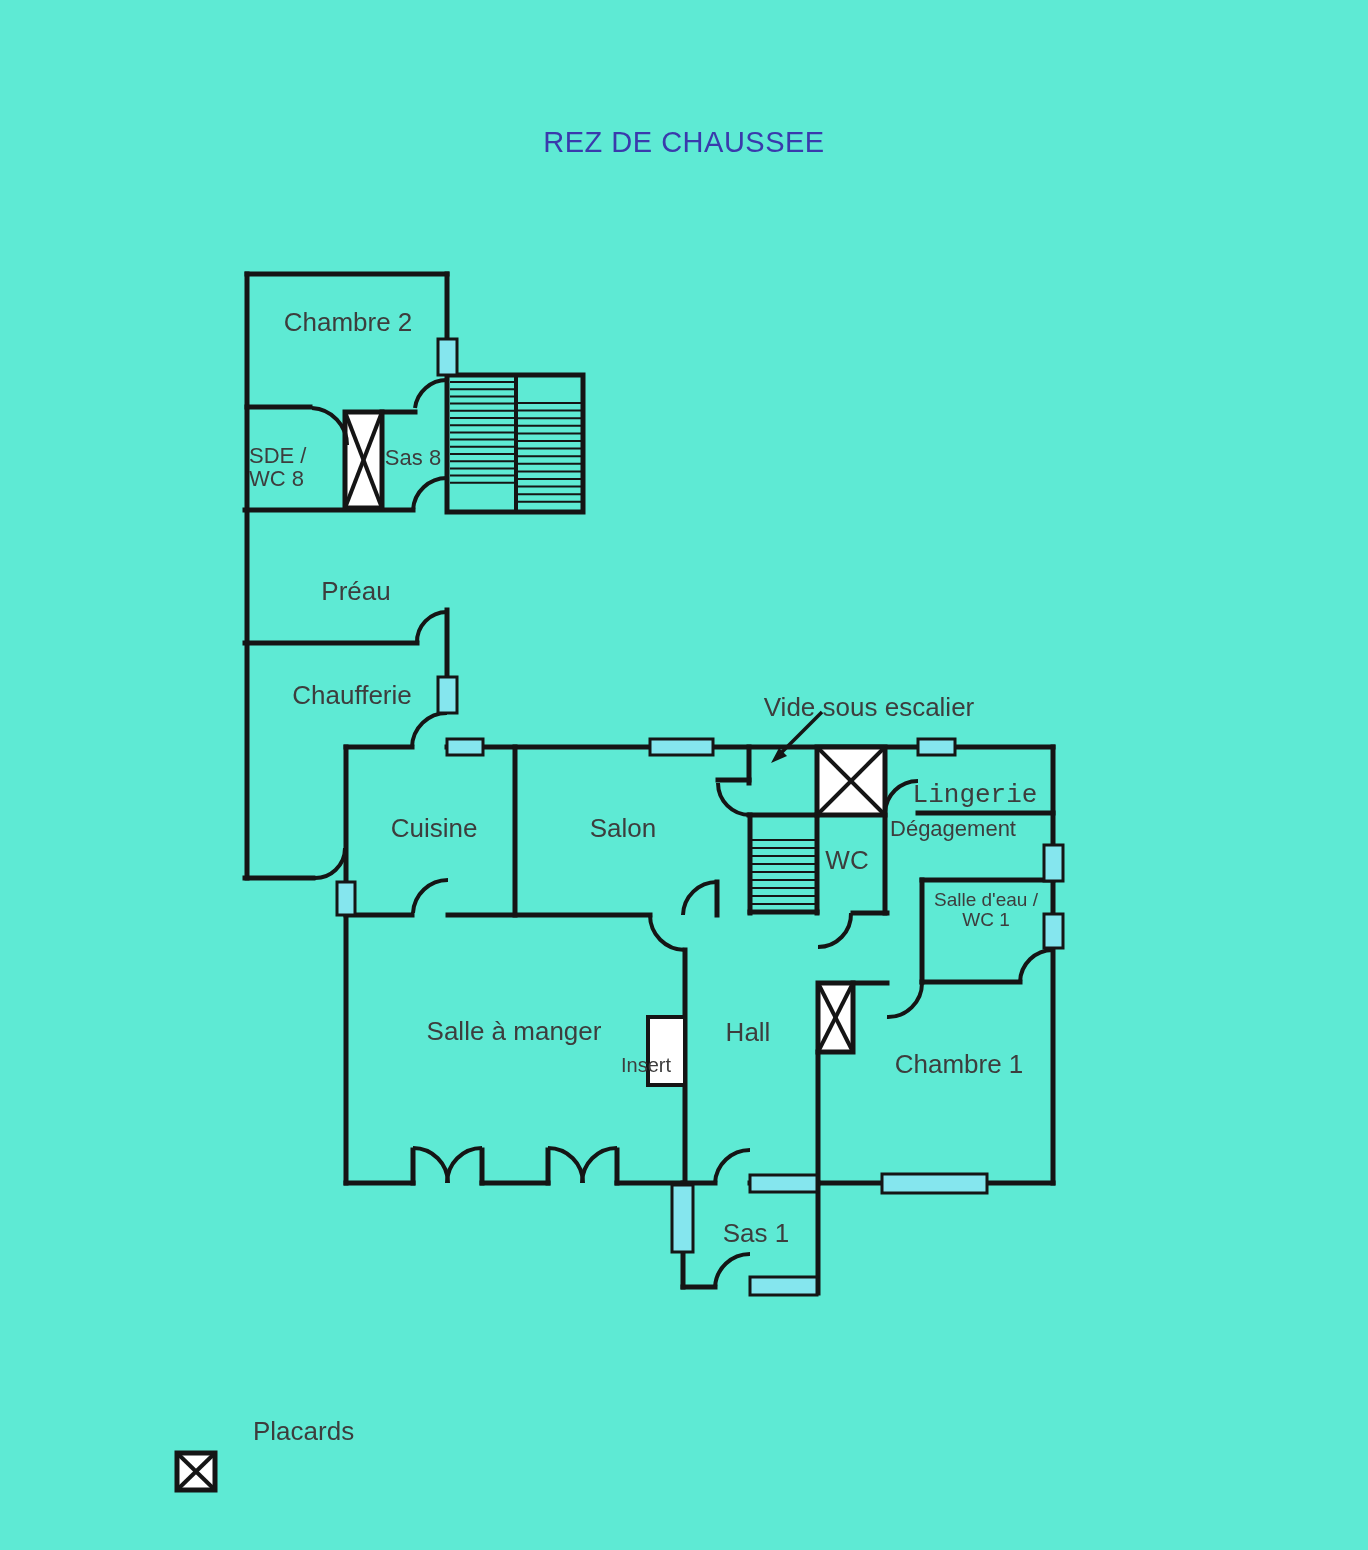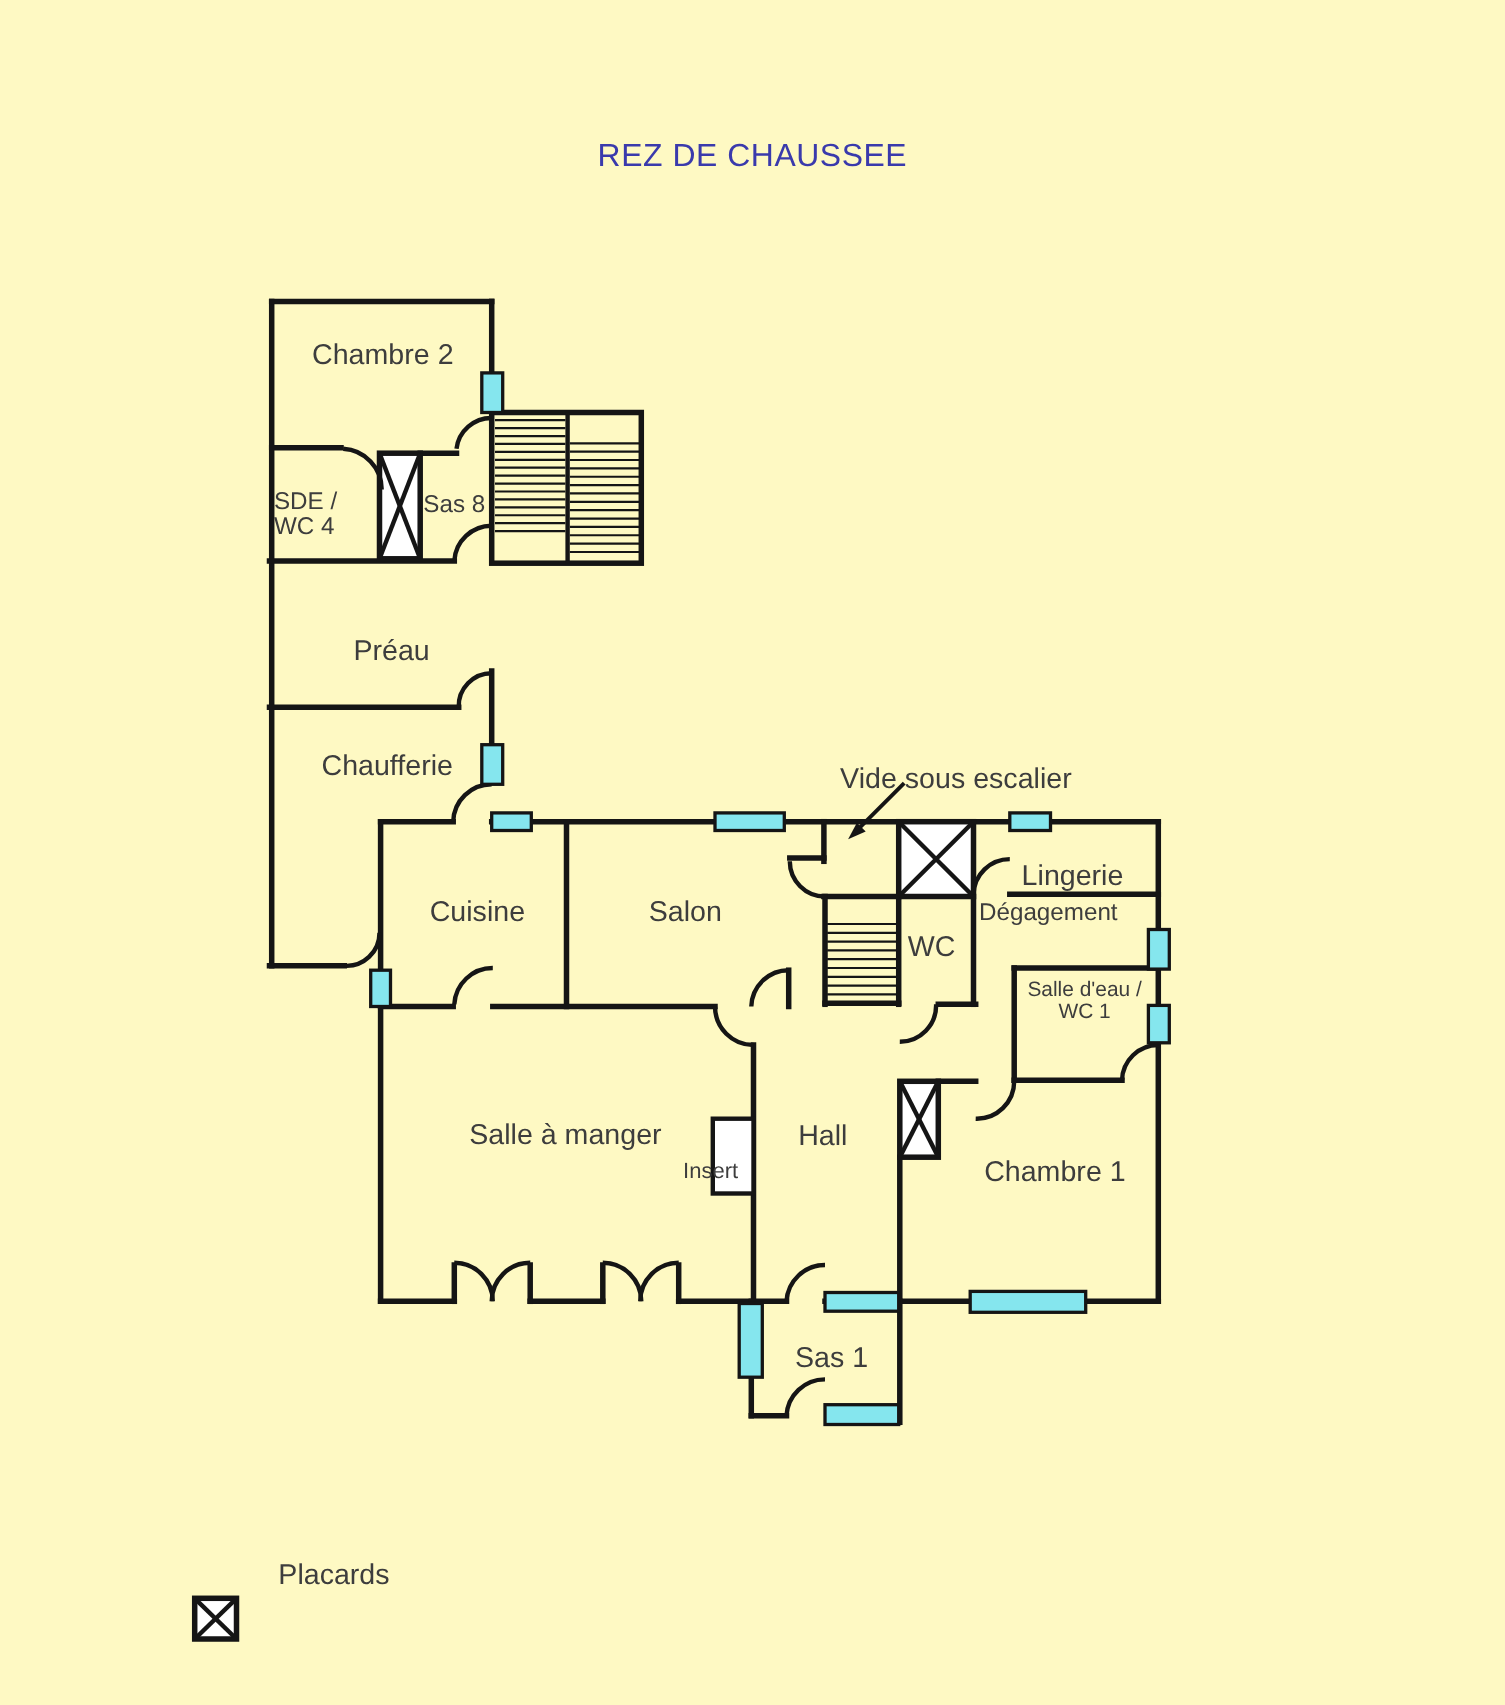--- a/index.html
+++ b/index.html
@@ -1,16 +1,16 @@
 <!DOCTYPE html>
 <html><head>
 <meta charset="utf-8">
 <style>
   html,body{margin:0;padding:0;background:#ffffff;}
-  #page{position:relative;width:1368px;height:1550px;background:#fef9c3;overflow:hidden;
+  #page{position:relative;width:1368px;height:1550px;background:#5eead4;overflow:hidden;
         font-family:"Liberation Sans", sans-serif;}
   #plan{position:absolute;left:0;top:0;}
   #labels{position:absolute;left:0;top:0;width:100%;height:100%;pointer-events:none;}
   .room-label{position:absolute;white-space:pre-line;color:#3d3d3d;line-height:1.05;
               font-family:"Liberation Sans", sans-serif;}
   #title{position:absolute;left:0;right:0;text-align:center;font-size:29px;letter-spacing:0.5px;}
   #legend-label{position:absolute;font-size:26px;color:#3d3d3d;}
 </style>
 </head>
 <body>
@@ -146,28 +146,28 @@
       <rect x="882" y="1174" width="105" height="19" fill="#85e6ee" stroke="#151515" stroke-width="3"></rect>
       <rect x="672" y="1185" width="21" height="67" fill="#85e6ee" stroke="#151515" stroke-width="3"></rect>
       <rect x="750" y="1277" width="67" height="18" fill="#85e6ee" stroke="#151515" stroke-width="3"></rect>
       <line x1="822" y1="712" x2="782" y2="752" stroke="#151515" stroke-width="3.5"></line>
       <polygon points="771,763 787,756 779,748" fill="#151515"></polygon>
     </svg>
   <div id="title" style="top: 126px; color: rgb(58, 58, 172);">REZ DE CHAUSSEE</div>
   <div id="labels">
       <div class="room-label" style="font-size: 26px; color: rgb(61, 61, 61); top: 323px; left: 348px; transform: translate(-50%, -50%); text-align: left;">Chambre 2</div>
       <div class="room-label" style="font-size: 22px; color: rgb(61, 61, 61); top: 467px; left: 249px; transform: translate(0px, -50%);">SDE /
-WC 4</div>
+WC 8</div>
       <div class="room-label" style="font-size: 22px; color: rgb(61, 61, 61); top: 458px; left: 413px; transform: translate(-50%, -50%); text-align: center;">Sas 8</div>
       <div class="room-label" style="font-size: 26px; color: rgb(61, 61, 61); top: 592px; left: 356px; transform: translate(-50%, -50%); text-align: center;">Préau</div>
       <div class="room-label" style="font-size: 26px; color: rgb(61, 61, 61); top: 696px; left: 352px; transform: translate(-50%, -50%); text-align: center;">Chaufferie</div>
       <div class="room-label" style="font-size: 26px; color: rgb(61, 61, 61); top: 829px; left: 434px; transform: translate(-50%, -50%); text-align: center;">Cuisine</div>
       <div class="room-label" style="font-size: 26px; color: rgb(61, 61, 61); top: 829px; left: 623px; transform: translate(-50%, -50%); text-align: center;">Salon</div>
       <div class="room-label" style="font-size: 26px; color: rgb(61, 61, 61); top: 695px; left: 869px; transform: translate(-50%, -50%); text-align: center; margin-top: 13px;">Vide sous escalier</div>
-      <div class="room-label" style="font-size: 26px; color: rgb(61, 61, 61); top: 796px; left: 975px; transform: translate(-50%, -50%); text-align: center;">Lingerie</div>
+      <div class="room-label" style="font-size: 26px; color: rgb(61, 61, 61); top: 796px; left: 975px; transform: translate(-50%, -50%); text-align: center; font-family: Liberation Mono, monospace;">Lingerie</div>
       <div class="room-label" style="font-size: 22px; color: rgb(61, 61, 61); top: 829px; left: 953px; transform: translate(-50%, -50%); text-align: center;">Dégagement</div>
       <div class="room-label" style="font-size: 26px; color: rgb(61, 61, 61); top: 861px; left: 847px; transform: translate(-50%, -50%); text-align: center;">WC</div>
       <div class="room-label" style="font-size: 19px; color: rgb(61, 61, 61); top: 910px; left: 986px; transform: translate(-50%, -50%); text-align: center;">Salle d'eau /
 WC 1</div>
       <div class="room-label" style="font-size: 26px; color: rgb(61, 61, 61); top: 1032px; left: 514px; transform: translate(-50%, -50%); text-align: center;">Salle à manger</div>
       <div class="room-label" style="font-size: 20px; color: rgb(61, 61, 61); top: 1065px; left: 646px; transform: translate(-50%, -50%); text-align: center;">Insert</div>
       <div class="room-label" style="font-size: 26px; color: rgb(61, 61, 61); top: 1033px; left: 748px; transform: translate(-50%, -50%); text-align: center;">Hall</div>
       <div class="room-label" style="font-size: 26px; color: rgb(61, 61, 61); top: 1065px; left: 959px; transform: translate(-50%, -50%); text-align: center;">Chambre 1</div>
       <div class="room-label" style="font-size: 26px; color: rgb(61, 61, 61); top: 1234px; left: 756px; transform: translate(-50%, -50%); text-align: center;">Sas 1</div>
     </div>

